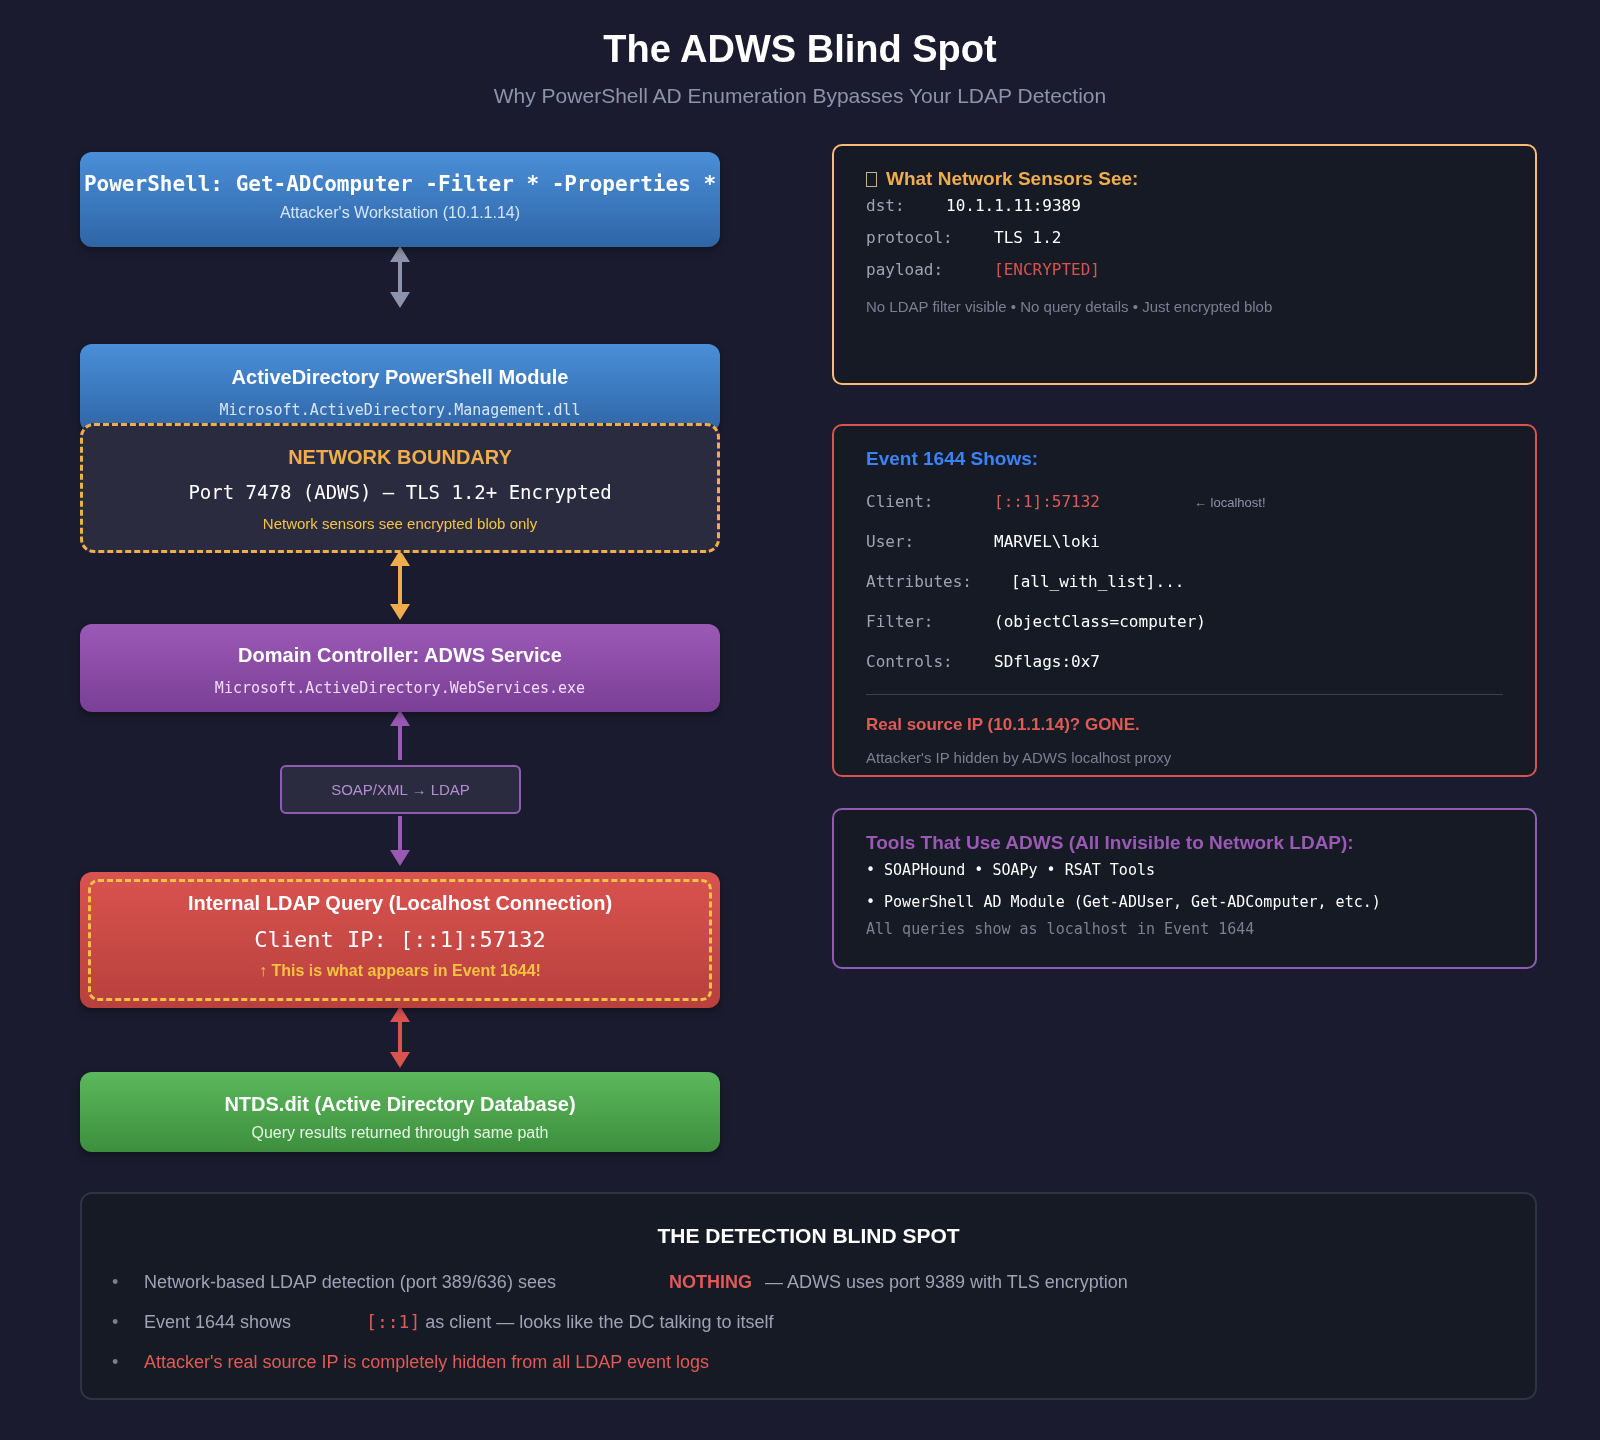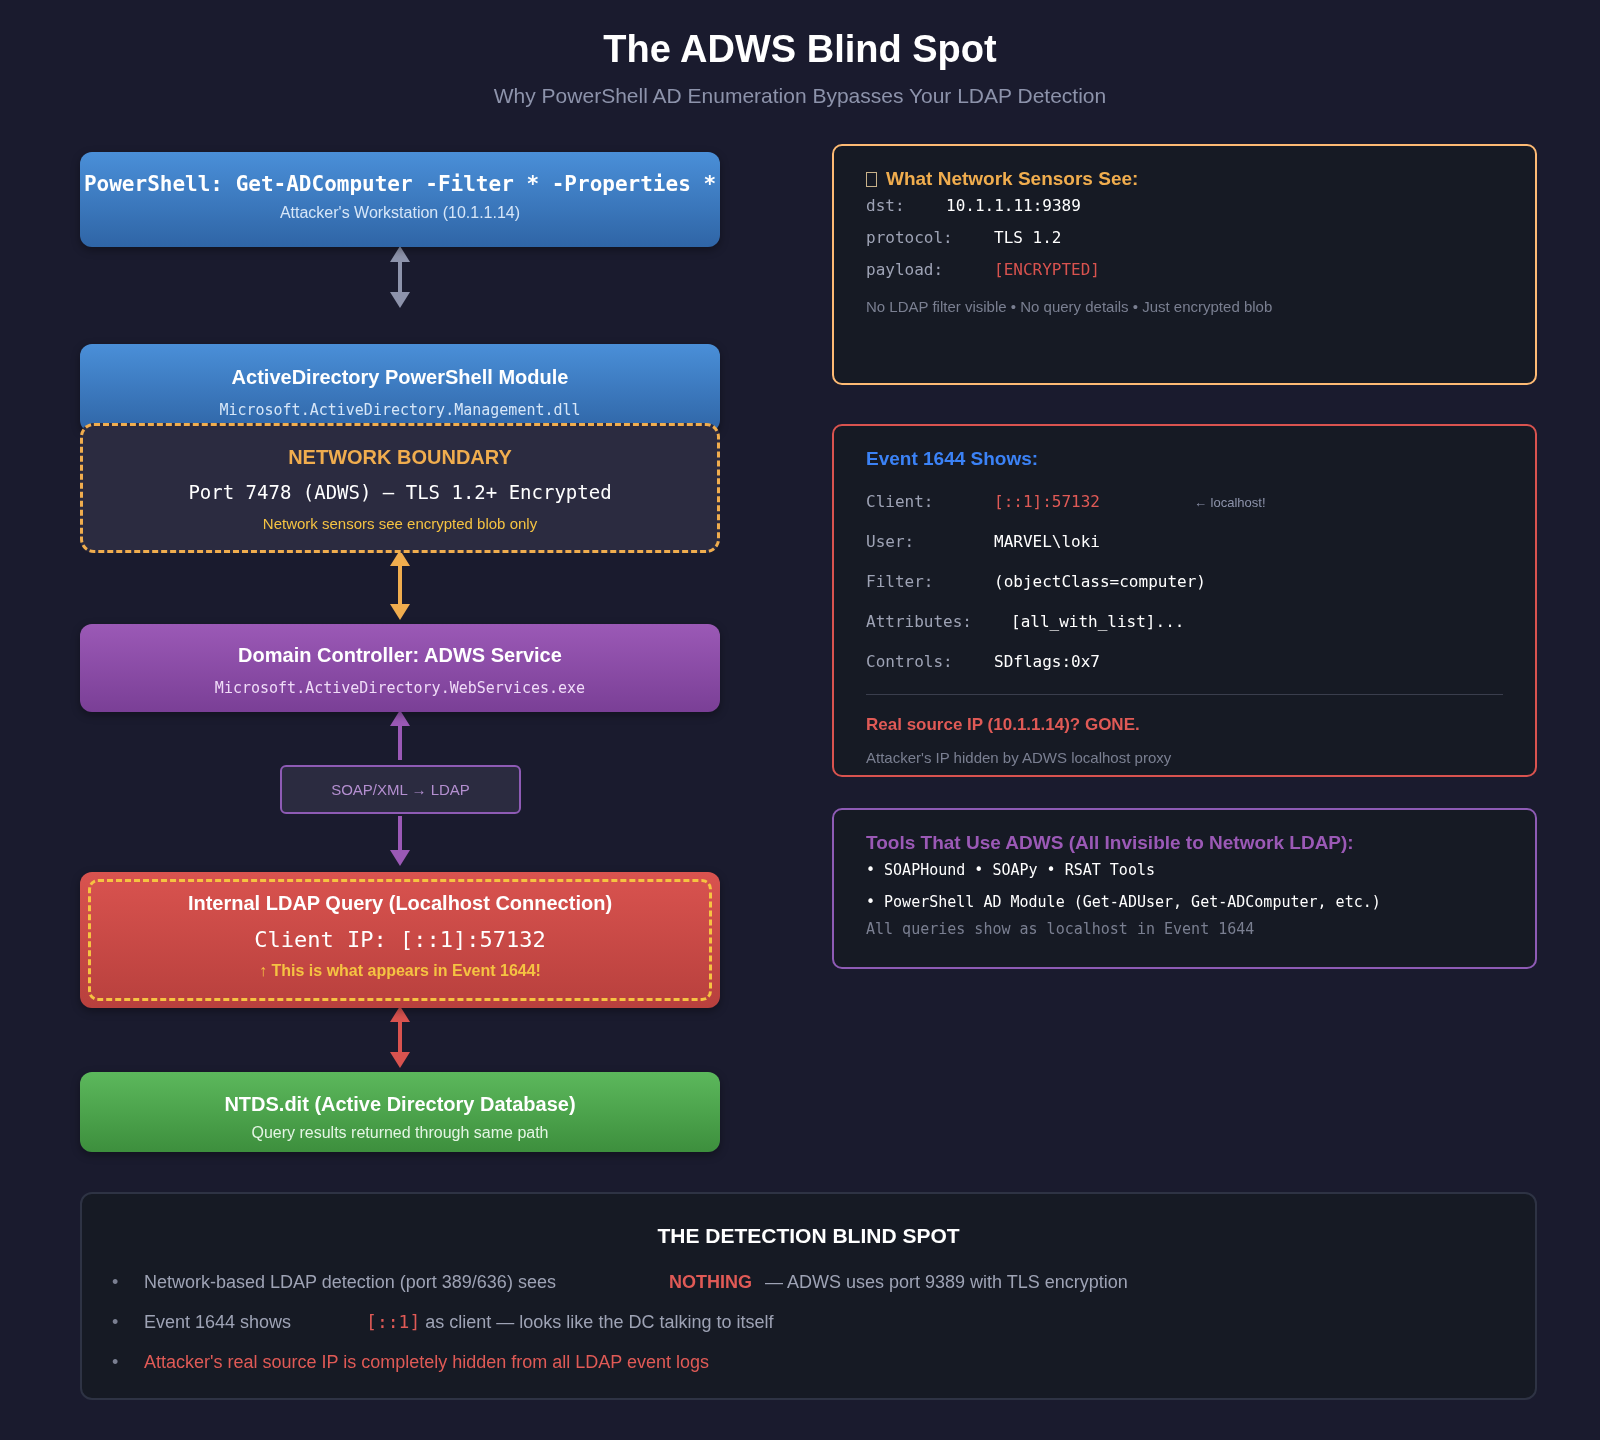--- a/index.html
+++ b/index.html
@@ -187,26 +187,26 @@
     <div class="kv">
       <span class="k" style="width:128px">Client:</span>
       <span class="v hl">[::1]:57132</span>
       <span class="hint">← localhost!</span>
     </div>
     <div class="kv">
       <span class="k" style="width:128px">User:</span>
       <span class="v">MARVEL\loki</span>
     </div>
     <div class="kv">
+      <span class="k" style="width:145px">Attributes:</span>
+      <span class="v">[all_with_list]...</span>
+    </div>
+    <div class="kv">
       <span class="k" style="width:128px">Filter:</span>
       <span class="v">(objectClass=computer)</span>
-    </div>
-    <div class="kv">
-      <span class="k" style="width:145px">Attributes:</span>
-      <span class="v">[all_with_list]...</span>
     </div>
     <div class="kv">
       <span class="k" style="width:128px">Controls:</span>
       <span class="v">SDflags:0x7</span>
     </div>
   </div>
   <hr>
   <div class="gone">Real source IP (10.1.1.14)? GONE.</div>
   <div class="note">Attacker's IP hidden by ADWS localhost proxy</div>
 </div>

